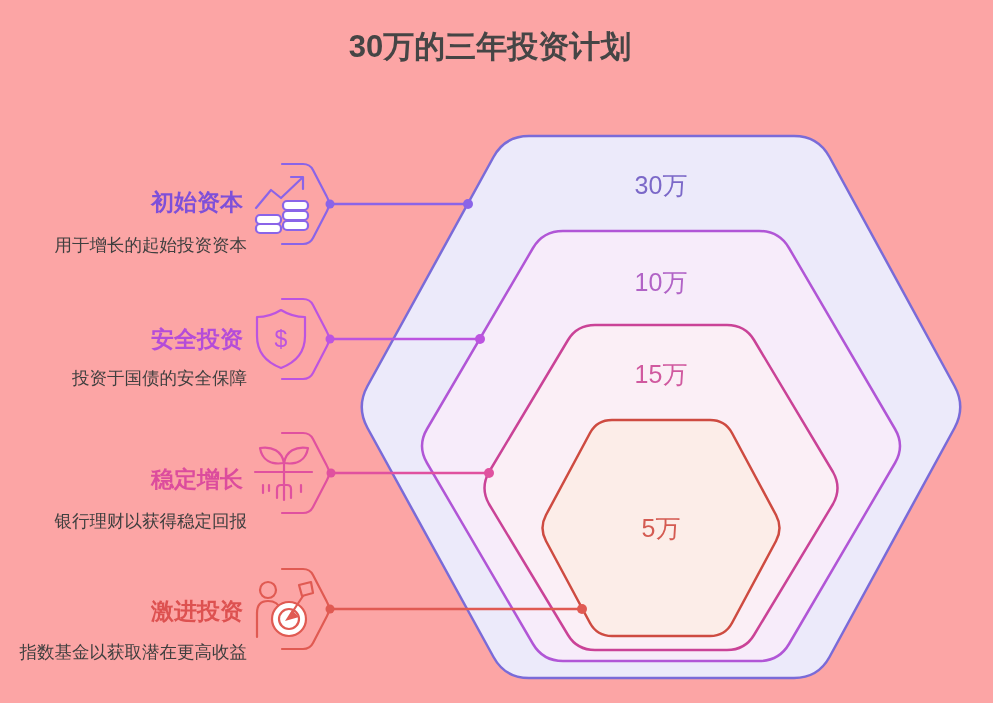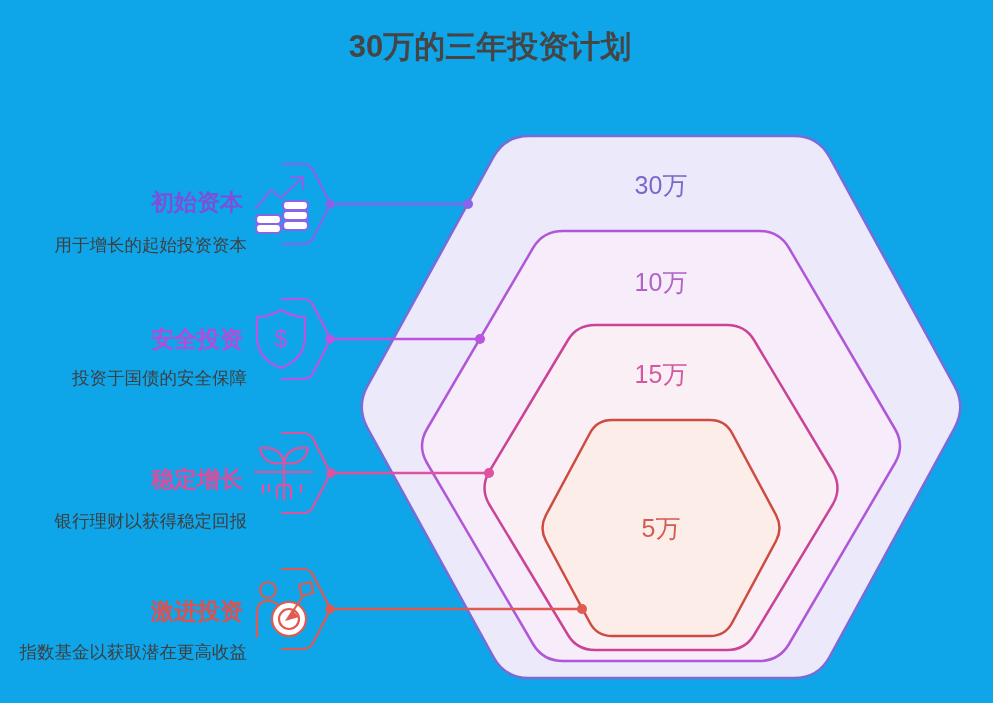--- a/index.html
+++ b/index.html
@@ -19,21 +19,21 @@
   .connector-line{stroke-width:2.5;}
   .bracket{fill:none;stroke-width:2.2;stroke-linecap:round;stroke-linejoin:round;}
   .icon{fill:none;stroke-width:2.2;stroke-linecap:round;stroke-linejoin:round;}
   .legend-title{font-size:23px;font-weight:700;}
   .legend-desc{font-size:17.5px;}
   .hex-label{font-size:25px;}
 </style>
 </head>
 <body>
 
-<div class="canvas" style="background: #0ea5e9;">
+<div class="canvas" style="background: #fca5a5;">
 
   <h1 class="page-title" style="color: rgb(69, 69, 69);">30万的三年投资计划</h1>
 
   <svg class="diagram-svg" width="993" height="703" viewBox="0 0 993 703">
 
     <path class="hex" d="M529,136 H794 Q818,136 829.5,157 L954.5,386 Q966,407 954.5,428 L829.5,657 Q818,678 794,678 H529 Q505,678 493.5,657 L367.5,428 Q356,407 367.5,386 L493.5,157 Q505,136 529,136 Z" fill="#ECEAFA" stroke="#7A6BD8"></path>
     <path class="hex" d="M563,231 H759 Q779,231 789,248 L895,429 Q905,446 895,463 L789,644 Q779,661 759,661 H563 Q543,661 533,644 L427,463 Q417,446 427,429 L533,248 Q543,231 563,231 Z" fill="#F7ECFA" stroke="#B156D6"></path>
     <path class="hex" d="M595,325 H727 Q745,325 754,340 L833,472 Q842,488 833,504 L754,635 Q745,650 727,650 H595 Q577,650 568,635 L489,504 Q480,488 489,472 L568,340 Q577,325 595,325 Z" fill="#FBEFF6" stroke="#CA4397"></path>
     <path class="hex" d="M612,420 H710 Q725,420 732,433 L776,515 Q783,528 776,541 L732,623 Q725,636 710,636 H612 Q597,636 590,623 L546,541 Q539,528 546,515 L590,433 Q597,420 612,420 Z" fill="#FCEDE8" stroke="#CE4B41"></path>
 

